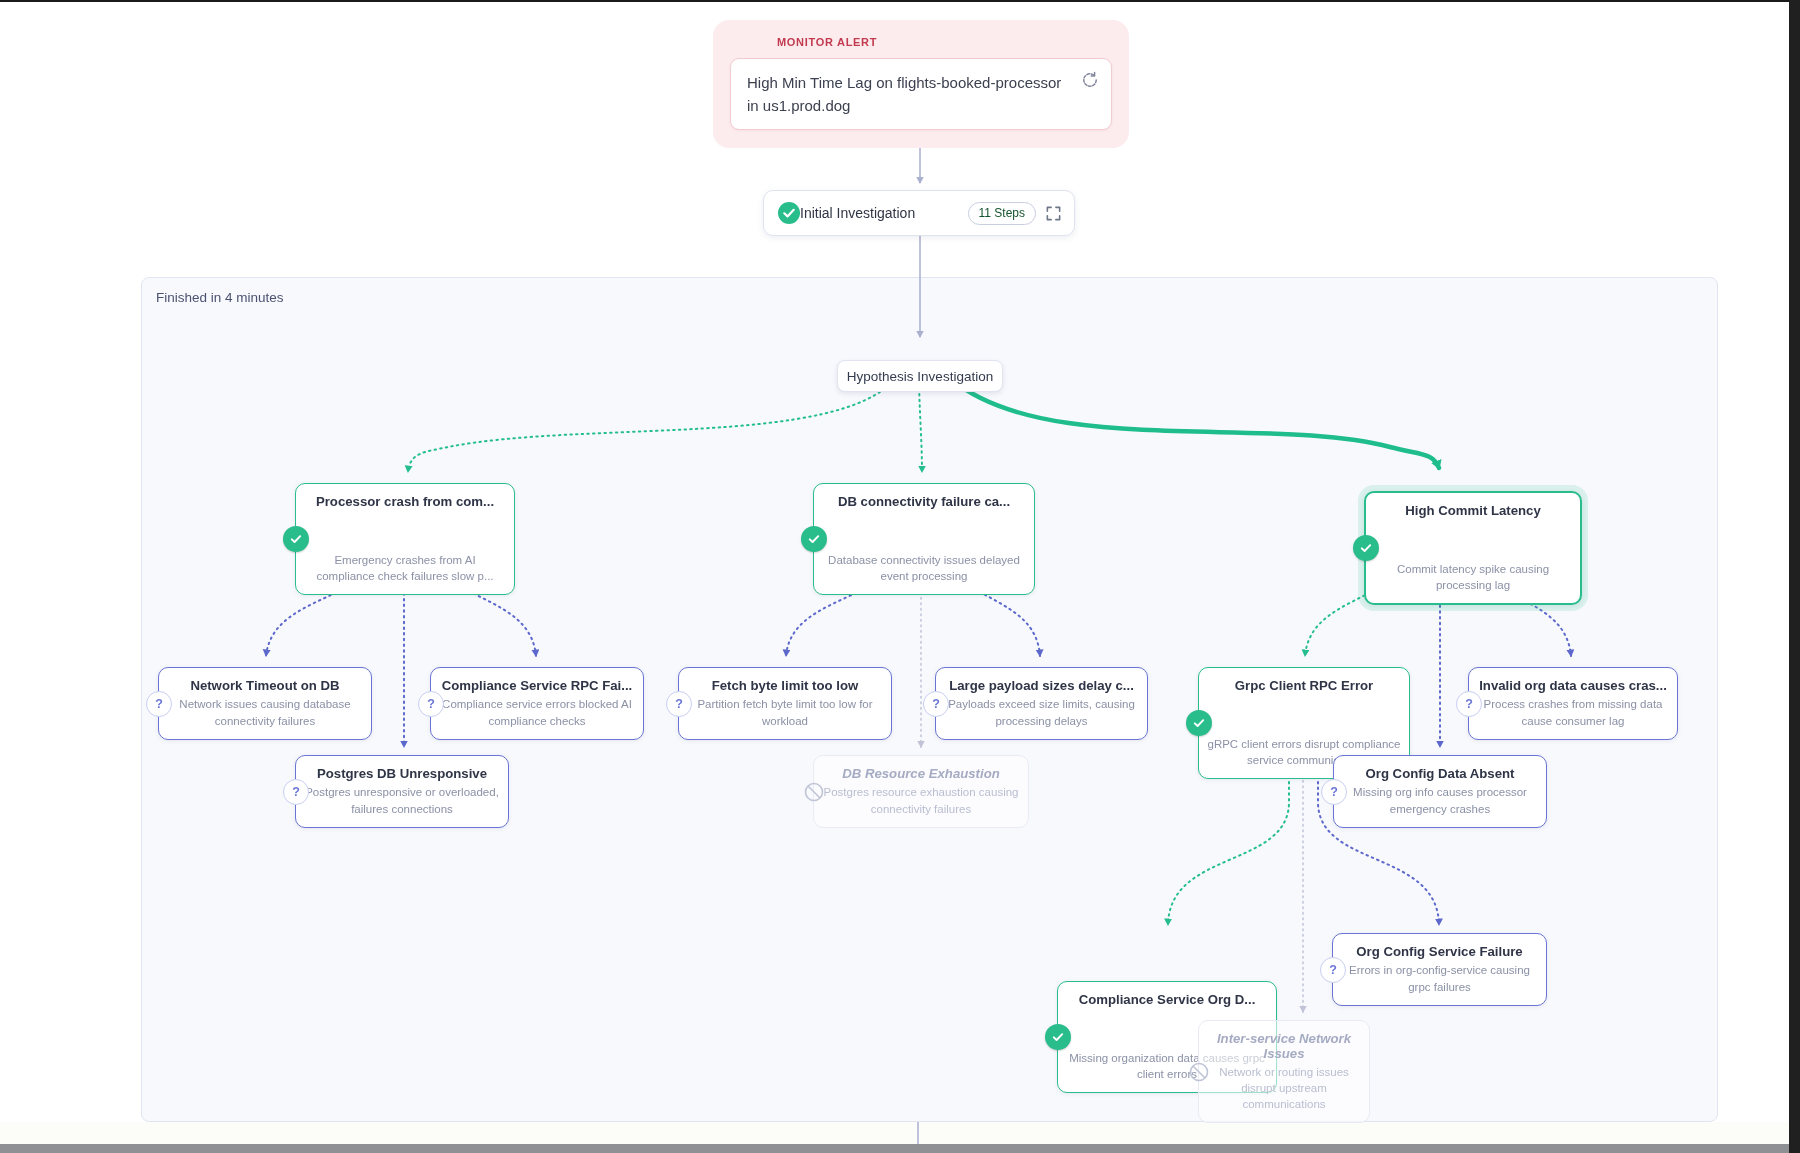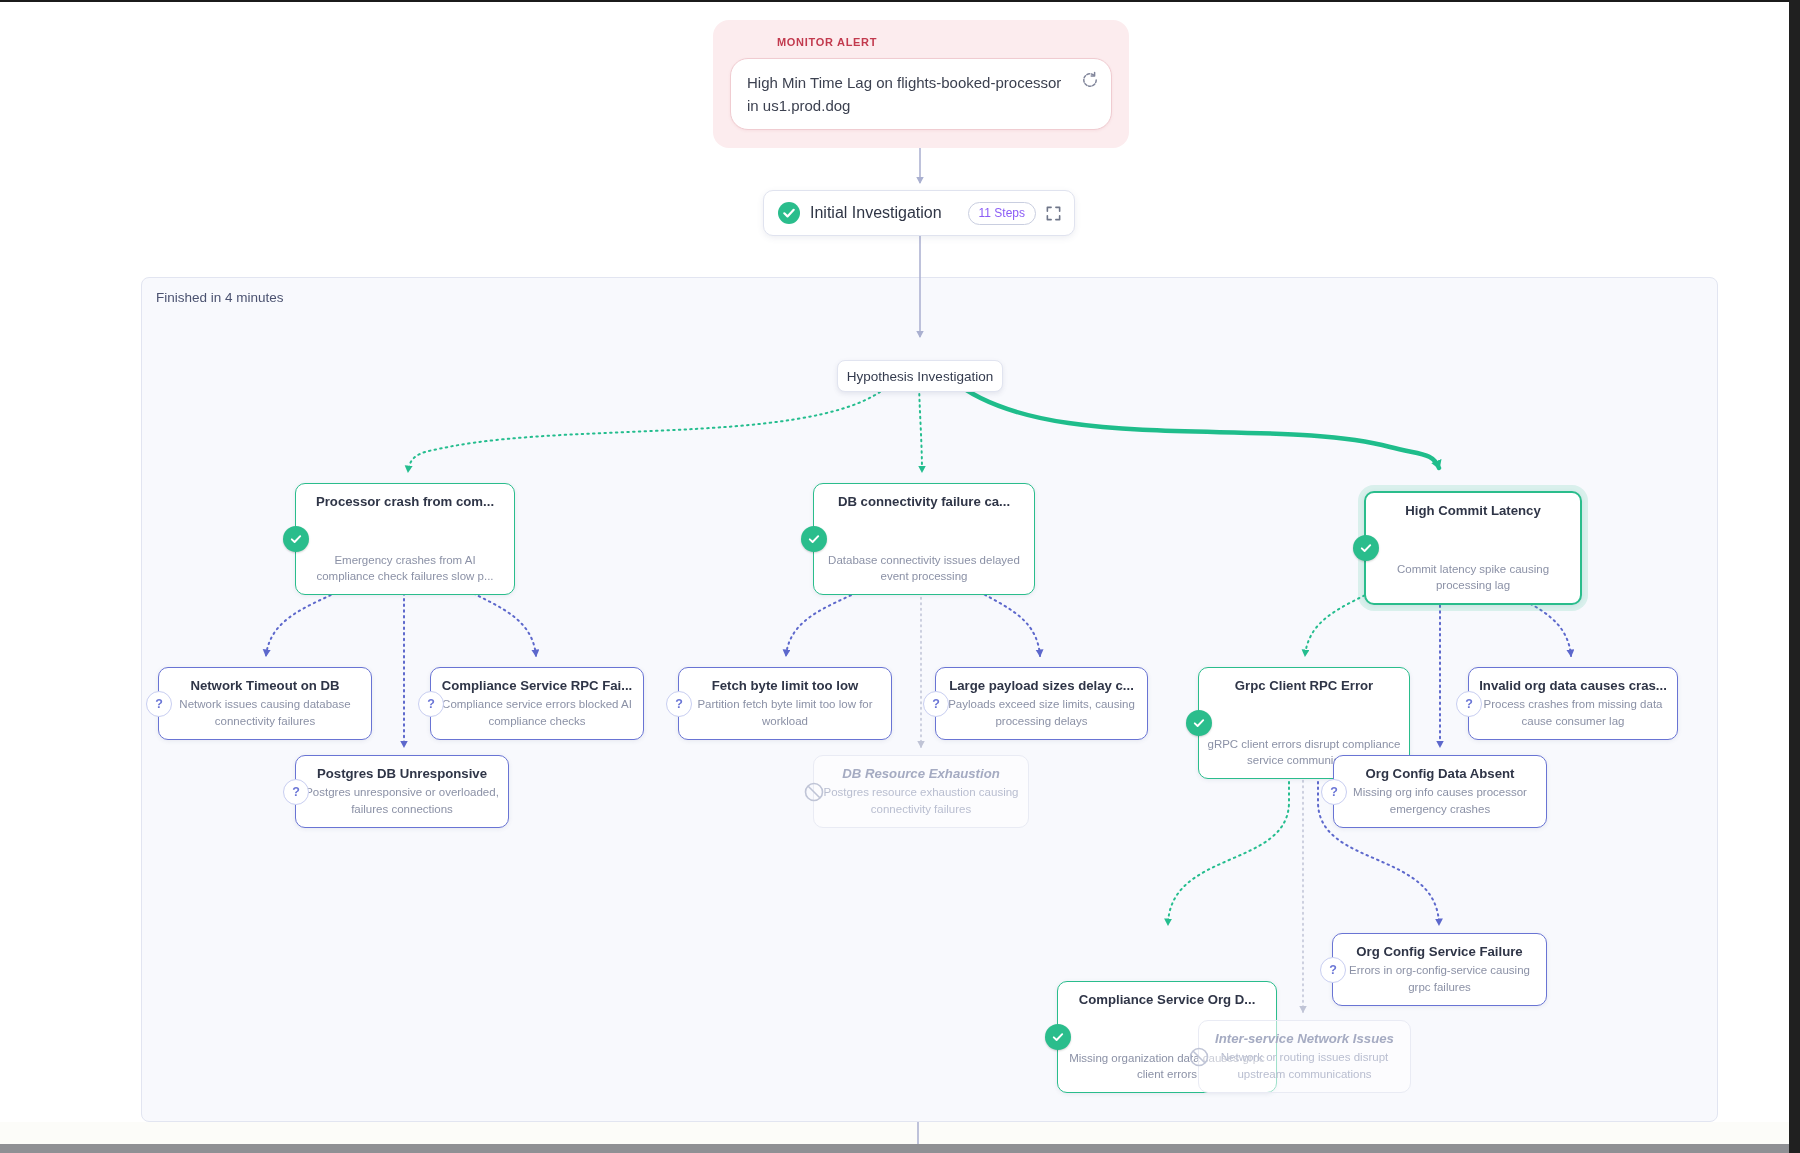--- a/index.html
+++ b/index.html
@@ -19,39 +19,39 @@
   .alert-card {
     position:absolute; left:713px; top:20px; width:416px; height:128px;
     background:#fcecee; border-radius:16px; z-index:3;
   }
   .alert-label {
     position:absolute; left:24px; top:16px;
     font-size:11px; font-weight:700; letter-spacing:.7px; color:#c23a4e;padding-left:40px;
   }
   .alert-inner {
     position:absolute; left:17px; top:38px; width:382px; height:72px;
-    background:#ffffff; border:1px solid #f0ccd1; border-radius:18px;
+    background:#ffffff; border:1px solid #f0ccd1; border-radius:9px;
     box-shadow:0 1px 3px rgba(190,80,95,.08);
   }
   .alert-msg {
     position:absolute; left:16px; top:13px; width:318px;
     font-size:15px; color:#3c4150; line-height:1.5;
   }
   .alert-refresh { position:absolute; right:12px; top:12px; width:18px; height:18px; color:#80859a; cursor:pointer; }
 
   
   .initial-node {
     position:absolute; left:763px; top:190px; width:312px; height:46px;
     background:#fff; border:1px solid #e0e3ef; border-radius:10px;
     box-shadow:0 2px 6px rgba(75,85,125,.10);
     display:flex; align-items:center; padding:0 12px 0 14px; z-index:3;
   }
-  .initial-title { font-size:16px; color:#2f3545; font-weight:500; margin-left:10px; flex:1; }
+  .initial-title { font-size:14px; color:#2f3545; font-weight:500; flex:1; }
   .steps-pill {
-    font-size:12px; color:#8b5cf6; border:1px solid #c9cee0; border-radius:999px;
+    font-size:12px; color:#14532d; border:1px solid #c9cee0; border-radius:999px;
     padding:3px 10px 4px; background:#fff; white-space:nowrap;
   }
   .expand-btn { width:17px; height:17px; margin-left:9px; color:#6f7689; cursor:pointer; }
 
   
   .panel {
     position:absolute; left:128px; top:277px; width:1577px; height:845px;
     background:#f8f9fd; border:1px solid #e2e5f1; border-radius:8px; z-index:1;margin-left:13px;
   }
   .panel-status { position:absolute; left:14px; top:12px; font-size:13.5px; color:#4b5270; }
@@ -300,21 +300,21 @@
 </div>
 
 <div class="tree-node blue" style="left:1332px; top:933px; width:215px;">
   <span class="badge q">
       <span>?</span>
     </span>
   <div class="title">Org Config Service Failure</div>
   <div class="desc">Errors in org-config-service causing grpc failures</div>
 </div>
 
-<div class="tree-node off" style="left:1198px; top:1020px; width:213px;">
+<div class="tree-node off" style="left:1198px; top:1020px; width:172px;">
   <span class="badge no">
       <svg width="22" height="22" viewBox="0 0 22 22">
         <circle cx="11" cy="11" r="8.5" fill="none" stroke="currentColor" stroke-width="1.6"></circle>
         <path d="M5.2 5.2 L16.8 16.8" stroke="currentColor" stroke-width="1.6"></path>
       </svg>
     </span>
   <div class="title">Inter-service Network Issues</div>
   <div class="desc">Network or routing issues disrupt upstream communications</div>
 </div>
 

